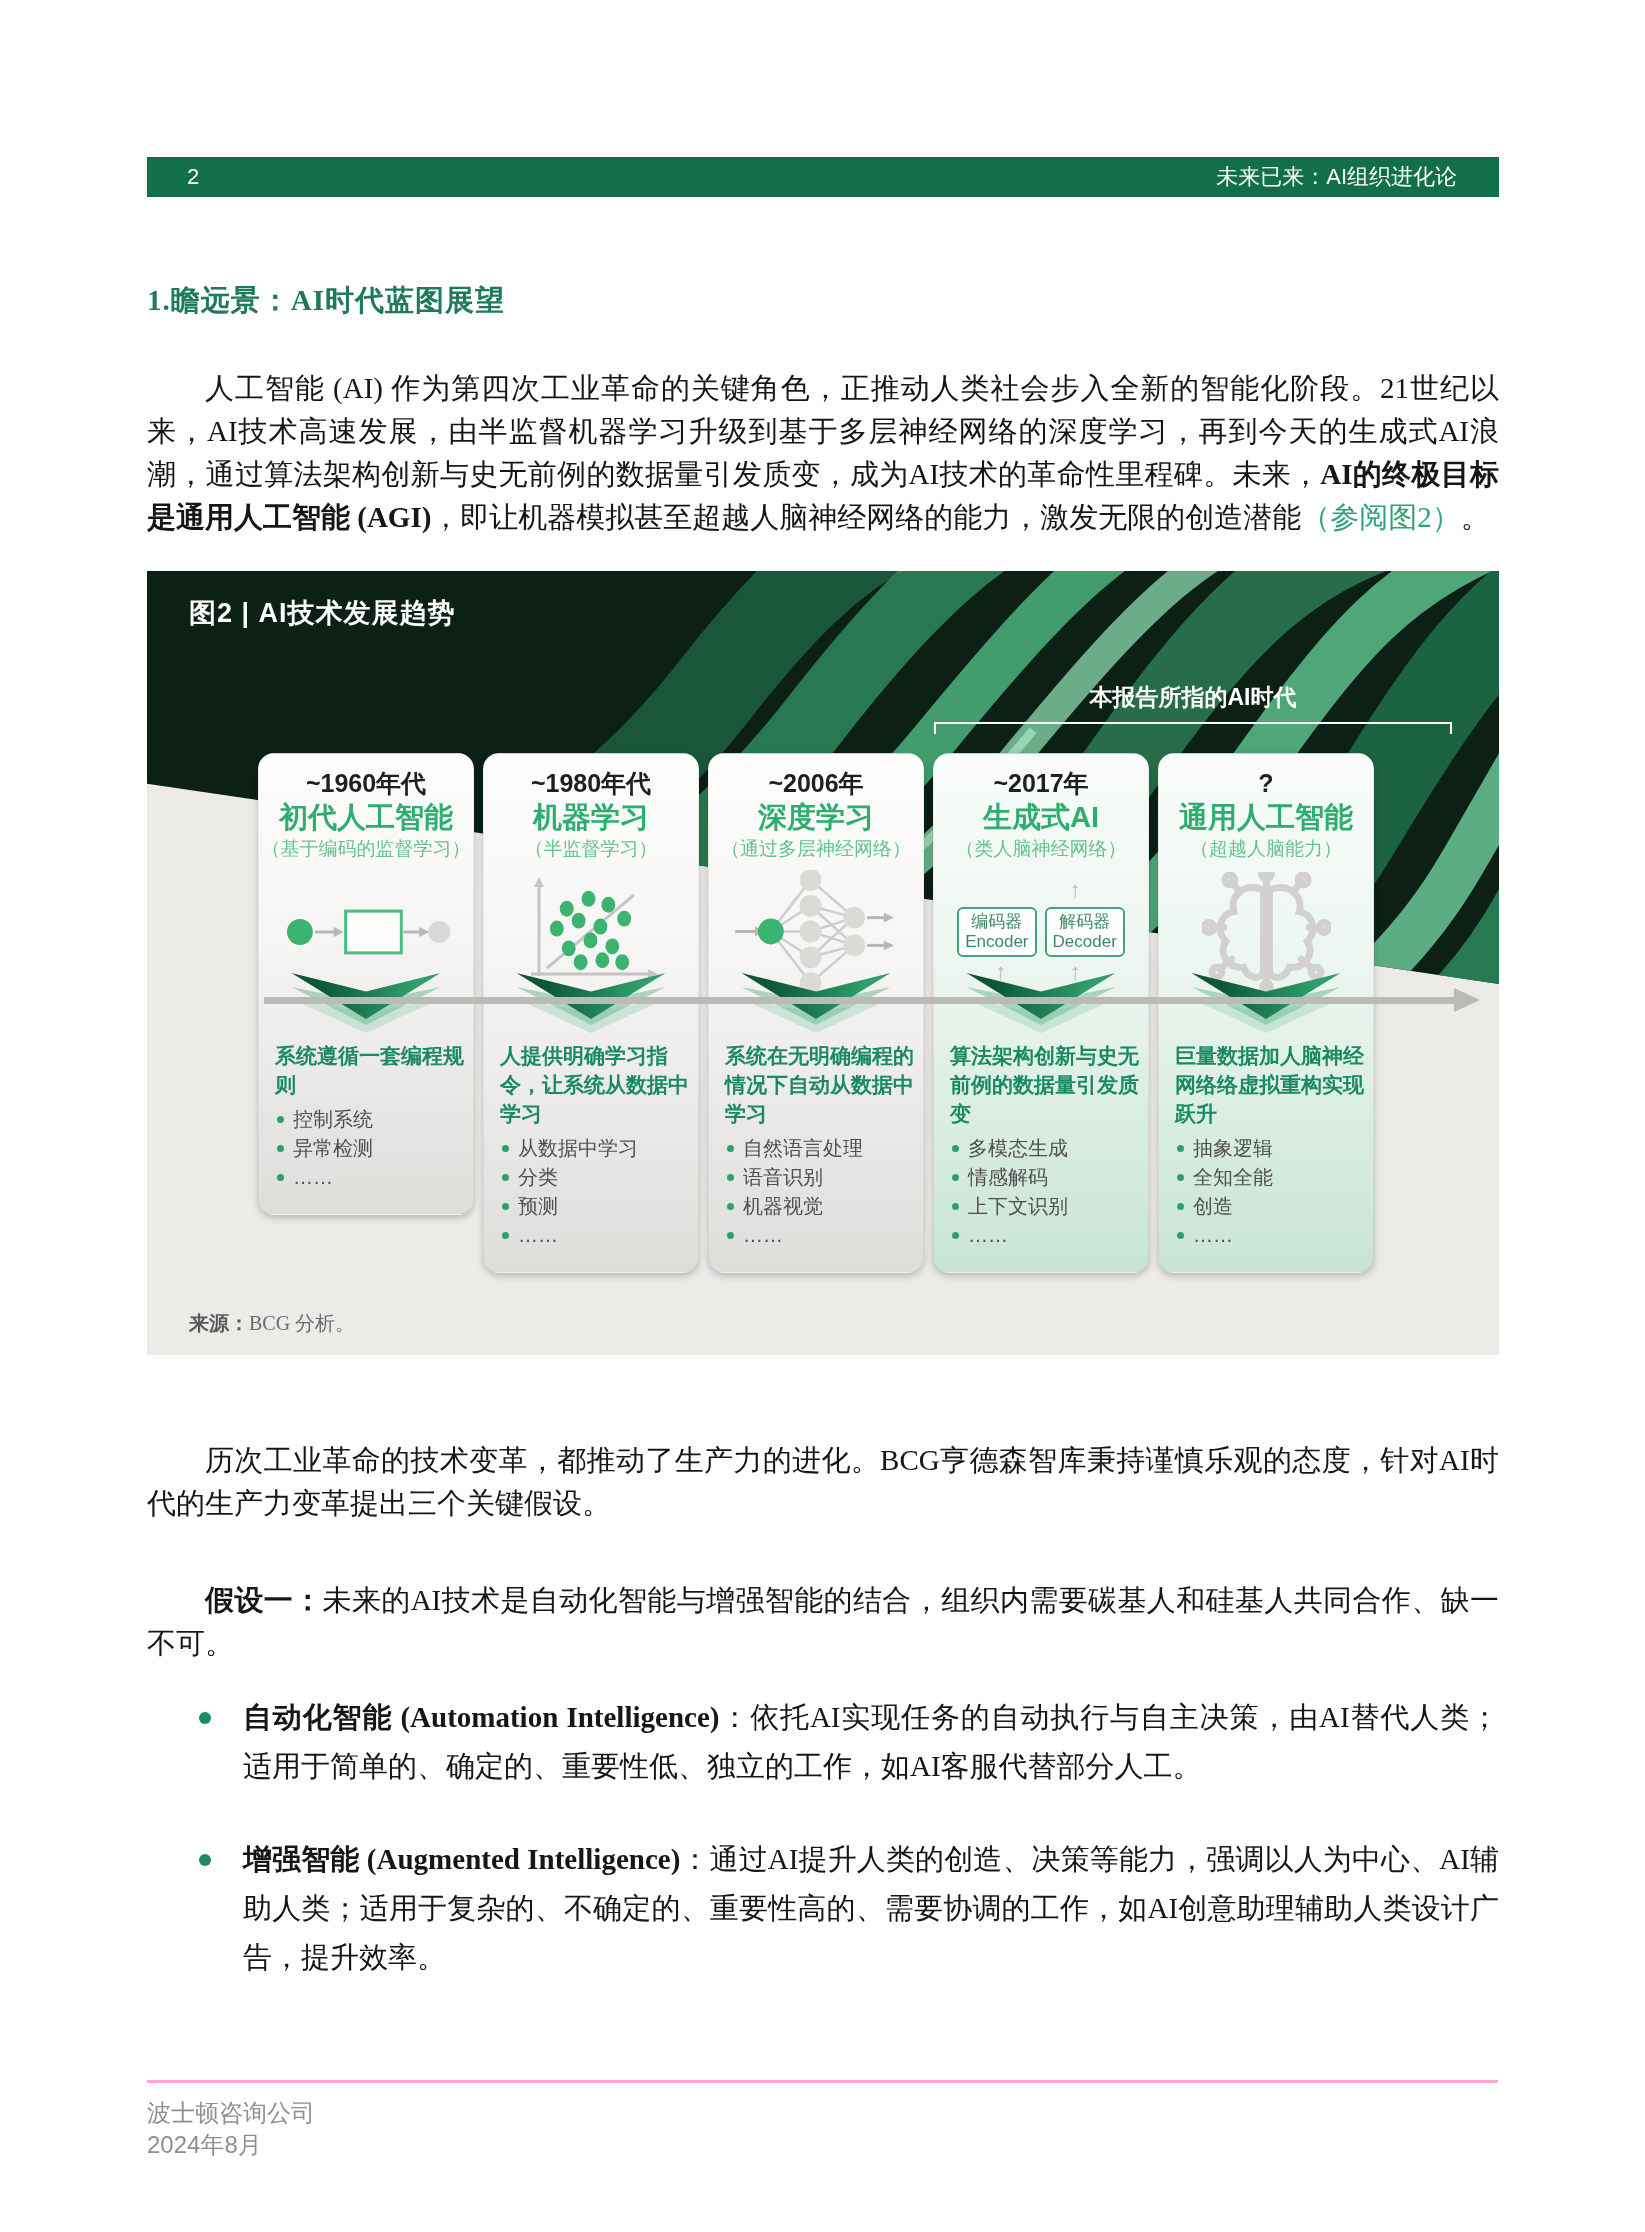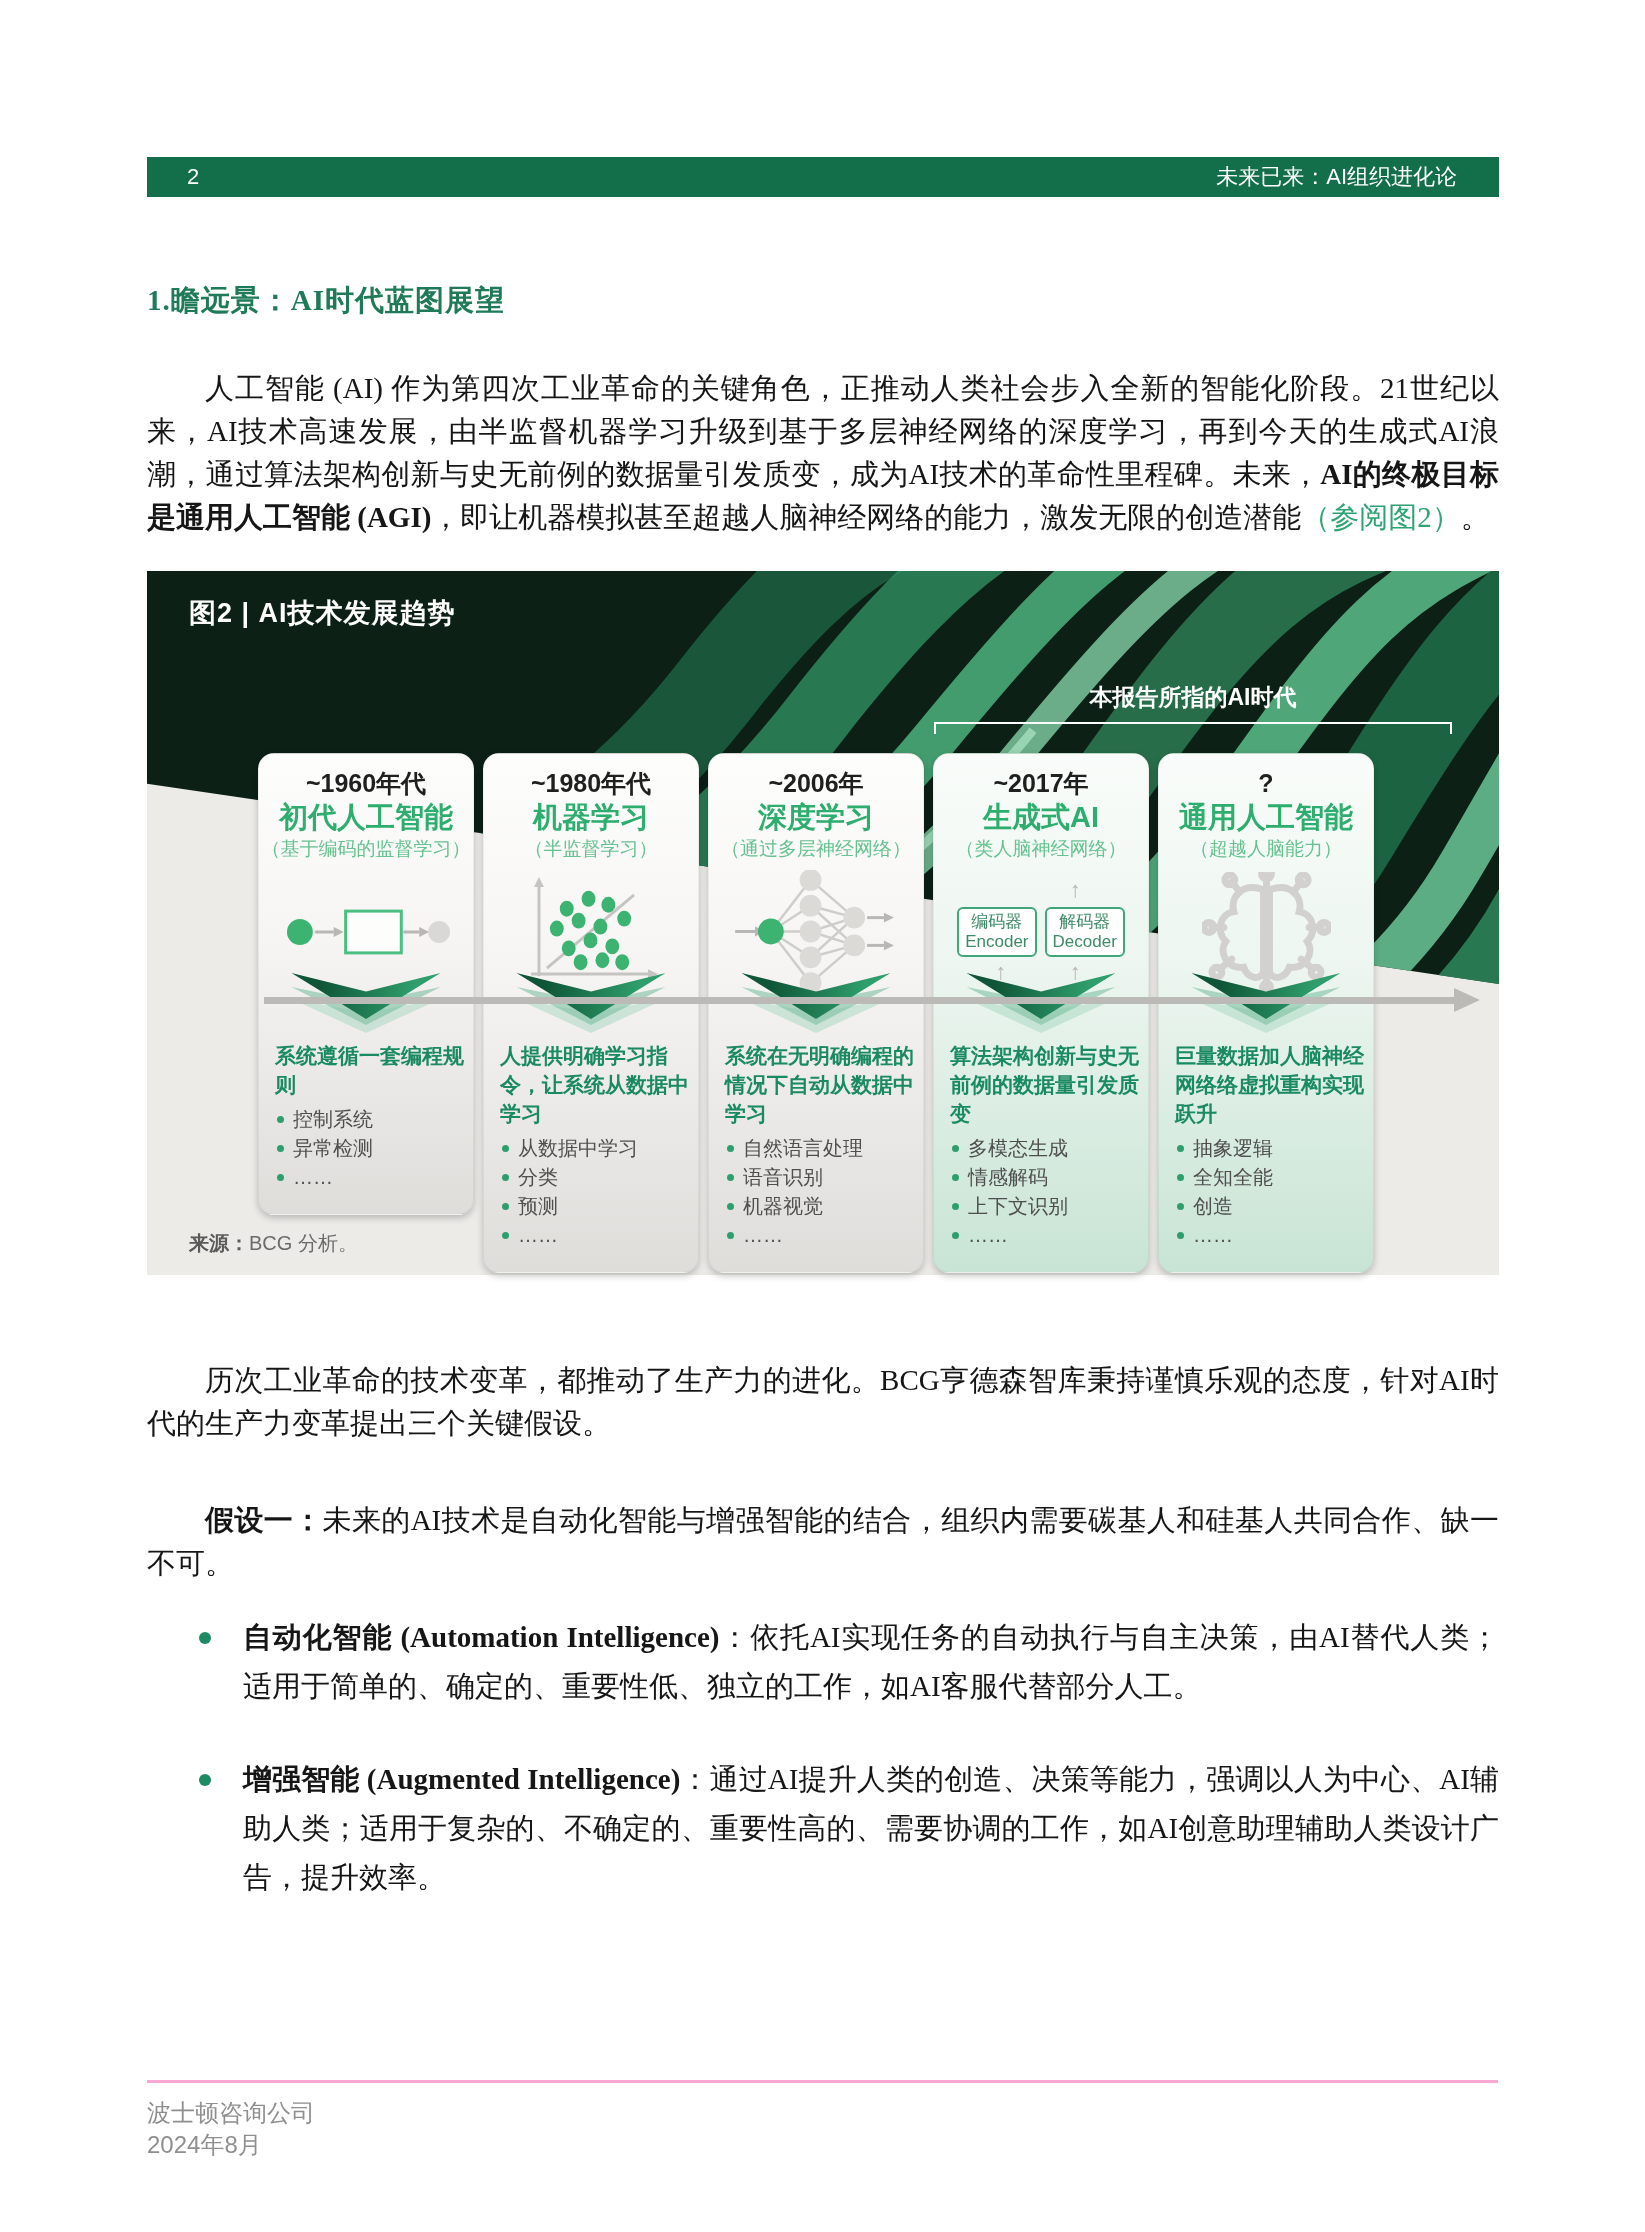--- a/index.html
+++ b/index.html
@@ -44,21 +44,21 @@
   }
   .keypoints li + li { margin-top:44px; }
   .keypoints li::before {
     content:""; position:absolute; left:0; top:19px; width:12px; height:12px;
     border-radius:50%; background:#1C8A63;
   }
   .keypoints .bold { font-weight:bold; }
 
   
   .fig {
-    position:relative; margin-top:32px; height:704px; background:#EDEBE8;
+    position:relative; margin-top:32px; height:784px; background:#EDEBE8;
     font-family:"Liberation Sans","DejaVu Sans",sans-serif;
   }
   .fig-hero {
     position:absolute; top:0; left:0; width:100%; height:413px; z-index:1;
     clip-path:polygon(0 0, 100% 0, 100% 100%, 0 51.5%);
   }
   .fig-hero svg { width:100%; height:100%; display:block; }
   .fig-caption {
     position:absolute; top:24px; left:42px; z-index:3;
     color:#ffffff; font-size:27px; font-weight:bold; letter-spacing:1px;
@@ -119,21 +119,21 @@
     background:#BCBAB7; z-index:5;
   }
   .timeline::after {
     content:""; position:absolute; right:-26px; top:-9px;
     border-left:26px solid #BCBAB7; border-top:12px solid transparent;
     border-bottom:12px solid transparent;
   }
 
   .fig-source {
     position:absolute; left:42px; bottom:18px; z-index:2;
-    font-size:20px; color:#6B6B6B;
+    font-size:20px; color:#6B6B6B;font-family:Liberation Serif, serif;
   }
   .fig-source .bold { font-weight:bold; color:#5A5A5A; }
 
   
   .codec { position:relative; display:flex; gap:8px; }
   .codec-box {
     border:2px solid #3FA779; background:rgba(255,255,255,.85); border-radius:6px;
     padding:3px 6px; text-align:center; color:#3E8A66;
     font-size:17px; line-height:20px;
   }

